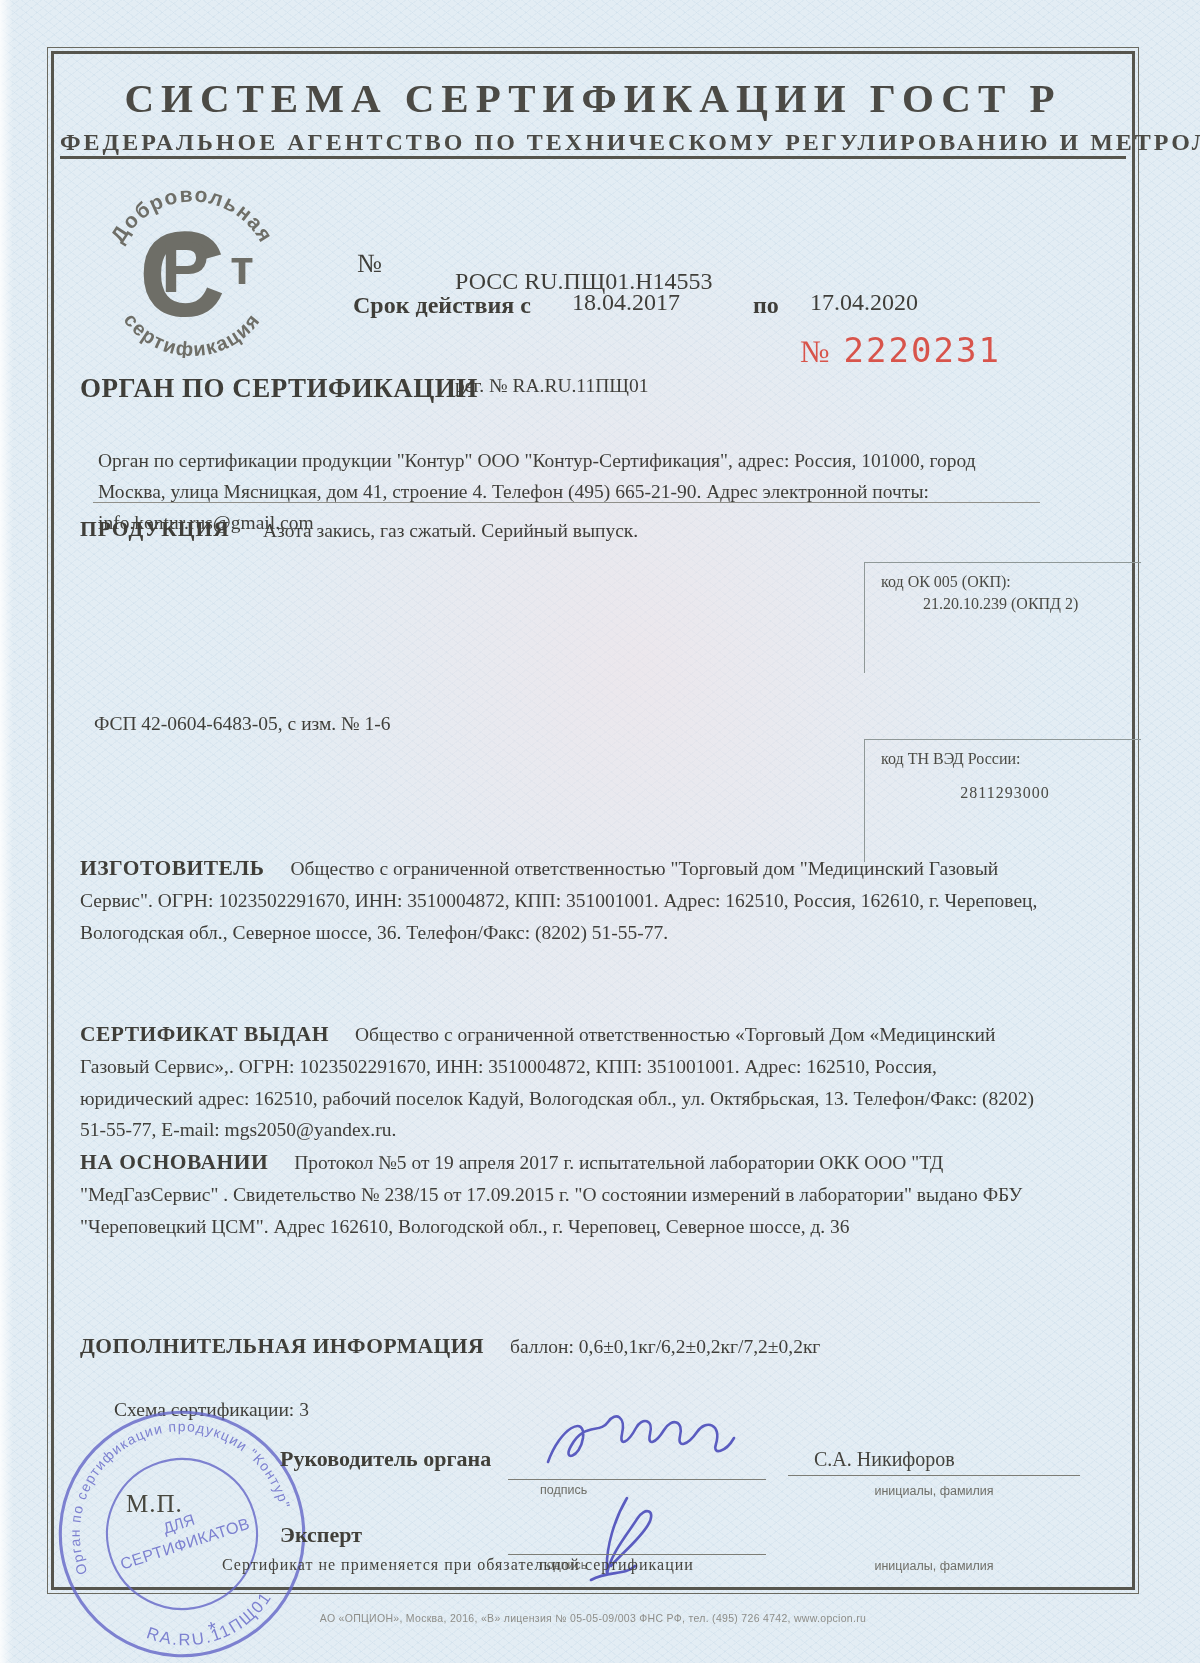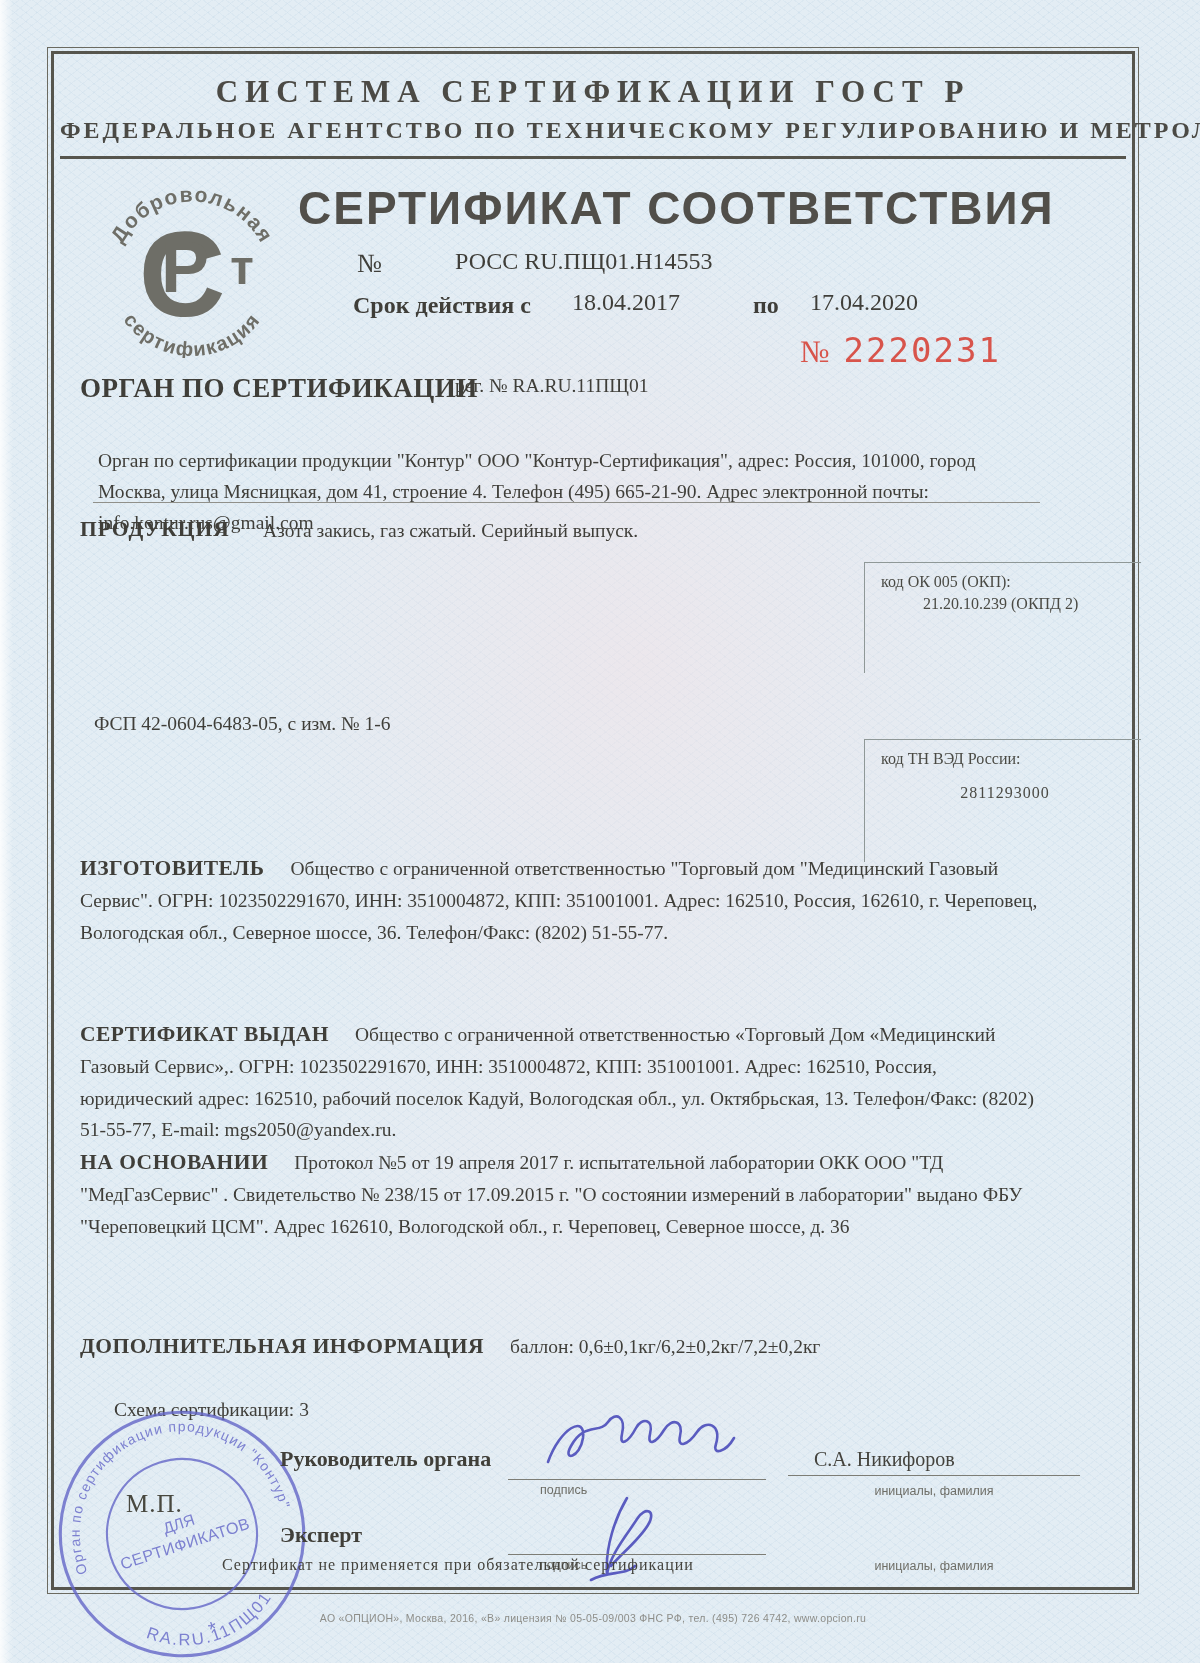--- a/index.html
+++ b/index.html
@@ -12,30 +12,30 @@
       repeating-linear-gradient(38deg, rgba(148,184,212,0.10) 0 1px, rgba(255,255,255,0) 1px 7px),
       repeating-linear-gradient(-38deg, rgba(148,184,212,0.10) 0 1px, rgba(255,255,255,0) 1px 7px);
     font-family:"Liberation Serif","DejaVu Serif",serif;color:#3f3e39;
   }
   .abs{position:absolute;}
   #scan-edge{left:0;top:0;width:13px;height:1663px;background:linear-gradient(90deg,rgba(255,255,255,0.85),rgba(255,255,255,0));}
   #frame-outer{left:47px;top:47px;width:1090px;height:1545px;border:1.5px solid #6b6a60;}
   #frame-inner{position:absolute;left:3px;top:3px;right:3px;bottom:3px;border:3px solid #56554d;}
   
   #header-band{left:60px;top:60px;width:1066px;height:96px;border-bottom:3px solid #56554d;text-align:center;}
-  #sys1{margin-top:14px;font-size:31px;font-weight:bold;letter-spacing:7px;color:#4b4a45;}
+  #sys1{margin-top:14px;font-size:41px;font-weight:bold;letter-spacing:7px;color:#4b4a45;}
   #sys2{margin-top:7px;font-size:24px;font-weight:bold;letter-spacing:3px;color:#4b4a45;white-space:nowrap;}
   
   #logo-svg{left:82px;top:170px;}
   
   #title{left:298px;top:181px;font-family:"Liberation Sans","DejaVu Sans",sans-serif;
     font-size:46px;font-weight:bold;letter-spacing:2px;color:#514f4a;white-space:nowrap;}
   .serif19{font-size:19.5px;}
   #num-label{left:357px;top:249px;font-size:26px;}
-  #num-value{left:455px;top:248px;font-size:24px;}
+  #num-value{left:455px;top:268px;font-size:24px;}
   #validity-label{left:353px;top:292px;font-size:24px;font-weight:bold;}
   #valid-from{left:572px;top:289px;font-size:24px;}
   #to-label{left:753px;top:292px;font-size:24px;font-weight:bold;}
   #valid-to{left:810px;top:289px;font-size:24px;}
   #blank-number{left:800px;top:330px;color:#d8544b;white-space:nowrap;}
   #blank-number .sign{font-size:31px;font-family:"Liberation Serif",serif;margin-right:14px;}
   #blank-number .digits{font-size:34px;font-family:"DejaVu Sans Mono","Liberation Mono",monospace;letter-spacing:2px;}
   #organ-heading{left:80px;top:373px;font-size:27px;font-weight:bold;letter-spacing:0.5px;}
   #organ-reg{left:455px;top:375px;font-size:19.5px;}
   #organ-text{left:98px;top:446px;width:948px;line-height:1.58;}
@@ -104,21 +104,20 @@
       <textPath href="#lg-top" startOffset="50%" text-anchor="middle">Добровольная</textPath>
     </text>
     <text font-size="20" font-weight="bold" fill="#6e6e67" letter-spacing="1.5">
       <textPath href="#lg-bot" startOffset="50%" text-anchor="middle">сертификация</textPath>
     </text>
     <text x="100" y="146" font-size="120" font-weight="bold" fill="#6e6e67" text-anchor="middle">С</text>
     <text x="103" y="122" font-size="72" font-weight="bold" fill="#6e6e67" text-anchor="middle">Р</text>
     <text x="160" y="114" font-size="48" font-weight="bold" fill="#6e6e67" text-anchor="middle">т</text>
   </svg>
 
-  <div id="title" class="abs">СЕРТИФИКАТ СООТВЕТСТВИЯ</div>
 
   <div id="num-label" class="abs">№</div>
   <div id="num-value" class="abs">РОСС RU.ПЩ01.Н14553</div>
 
   <div id="validity-label" class="abs">Срок действия с</div>
   <div id="valid-from" class="abs">18.04.2017</div>
   <div id="to-label" class="abs">по</div>
   <div id="valid-to" class="abs">17.04.2020</div>
 
   <div id="blank-number" class="abs">

